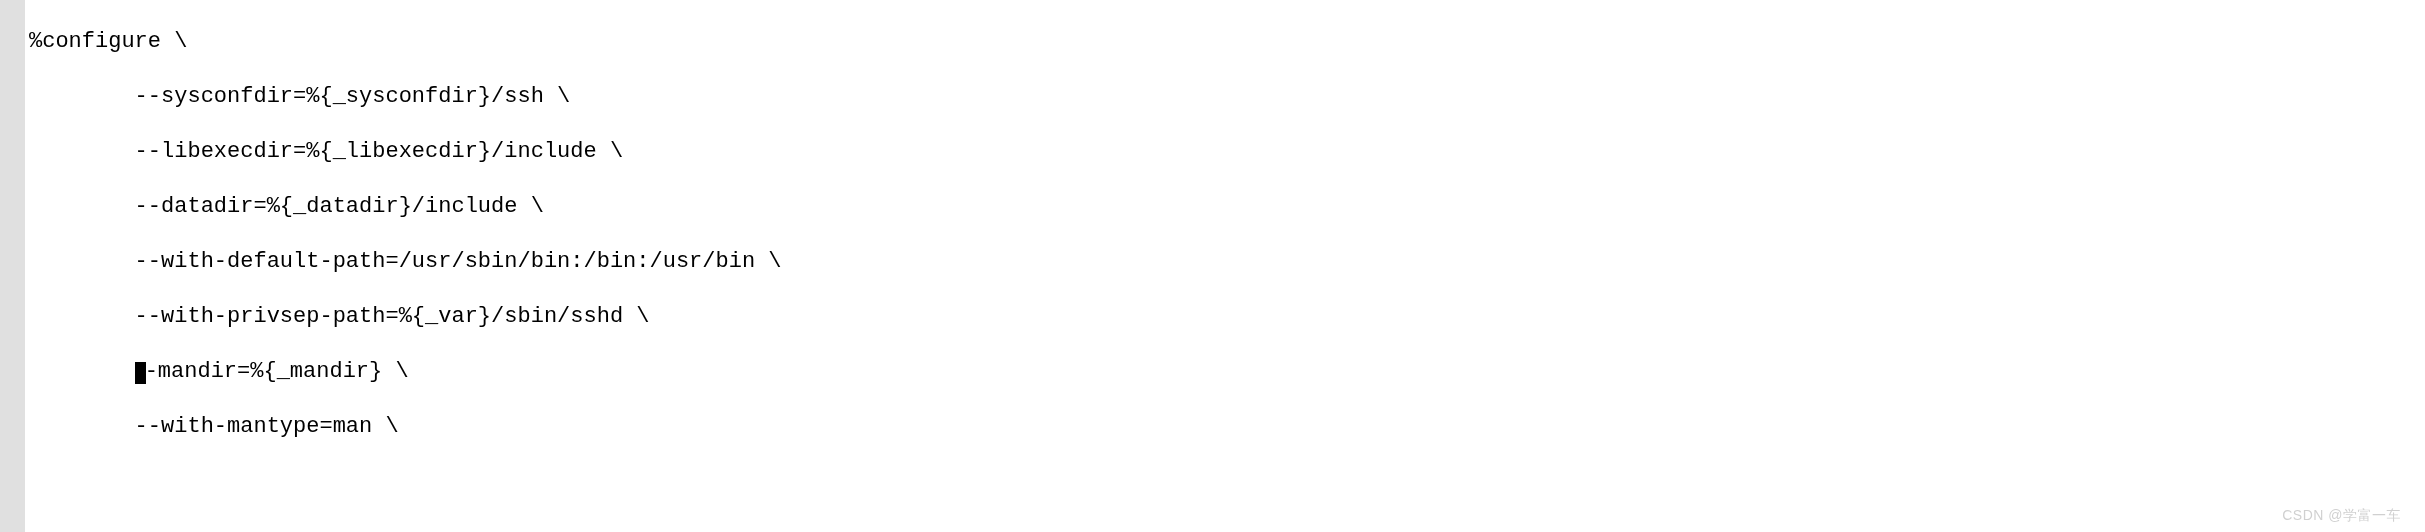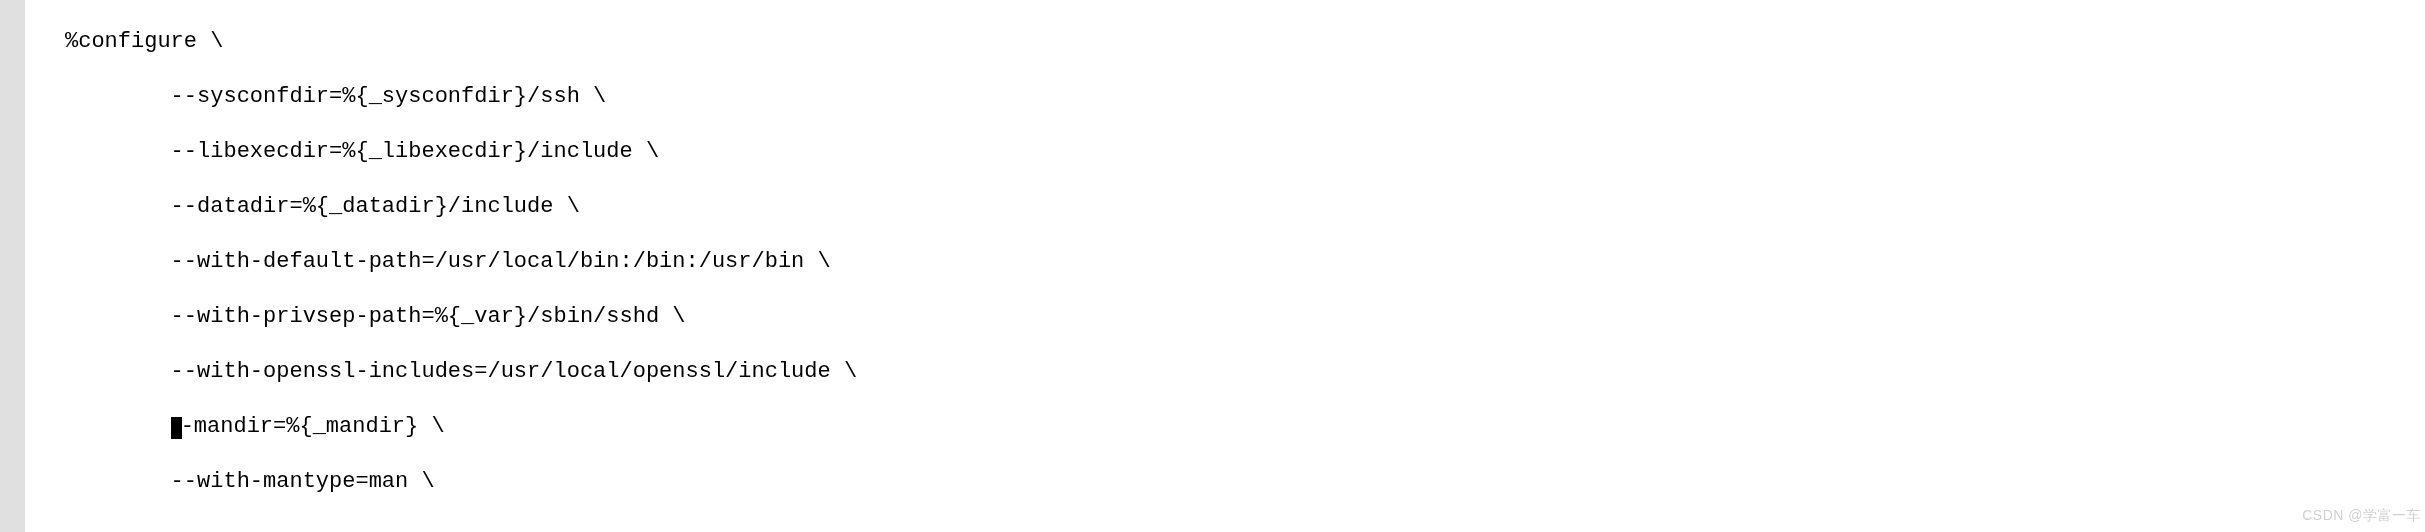--- a/index.html
+++ b/index.html
@@ -24,51 +24,49 @@
       flex-shrink: 0;
     }
     .code-area {
       padding-left: 4px;
       white-space: pre;
       position: relative;
       flex-grow: 1;
     }
     .line {
       white-space: pre;
-      margin-left: 36px;
     }
     .cursor-block {
       display: inline-block;
       width: 11px;
       height: 22px;
       background: #000000;
       vertical-align: text-bottom;
       margin-right: -1px;
     }
     .watermark {
       position: absolute;
-      right: 4px;
+      right: 24px;
       bottom: 8px;
       font-family: Arial, sans-serif;
       font-size: 14px;
       color: rgba(120, 120, 120, 0.35);
       letter-spacing: 0.5px;
     }
   </style>
 </head>
 <body>
 
 <div class="gutter"></div>
 
 <div class="code-area">
 <div class="line">%configure \</div>
 <div class="line">        --sysconfdir=%{_sysconfdir}/ssh \</div>
 <div class="line">        --libexecdir=%{_libexecdir}/include \</div>
 <div class="line">        --datadir=%{_datadir}/include \</div>
-<div class="line">        --with-default-path=/usr/local/bin:/bin:/usr/bin \</div>
+<div class="line">        --with-default-path=/usr/sbin/bin:/bin:/usr/bin \</div>
 <div class="line">        --with-privsep-path=%{_var}/sbin/sshd \</div>
-<div class="line">        --with-openssl-includes=/usr/local/openssl/include \</div>
 <div class="line"><span>        </span><span class="cursor-block"></span><span>-mandir=%{_mandir} \</span></div>
 <div class="line">        --with-mantype=man \</div>
 
 
 <div class="watermark">CSDN @学富一车</div>
 </div>
 
 </body></html>

